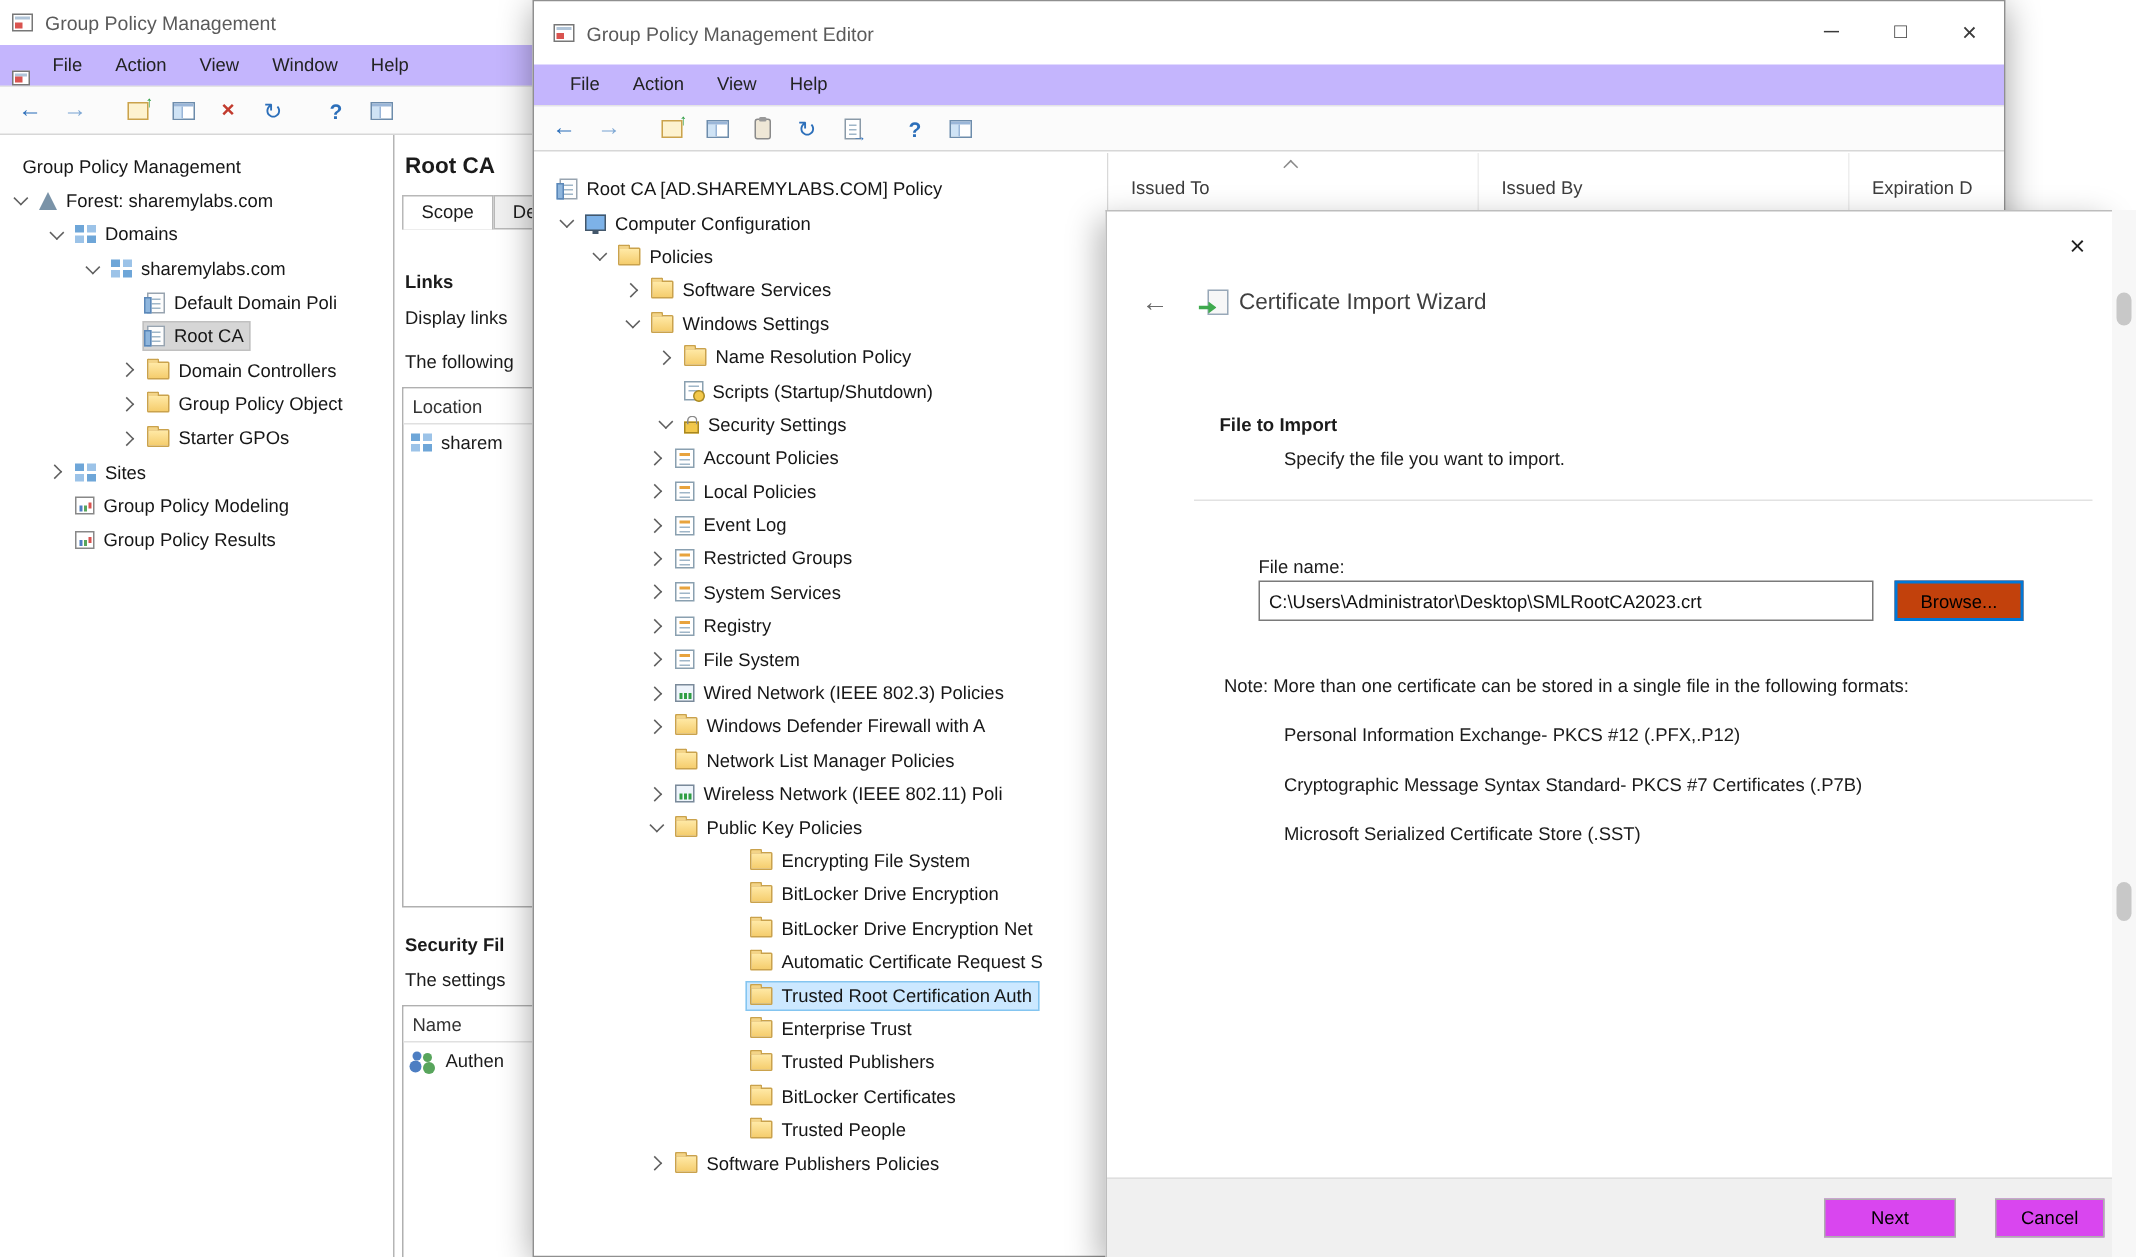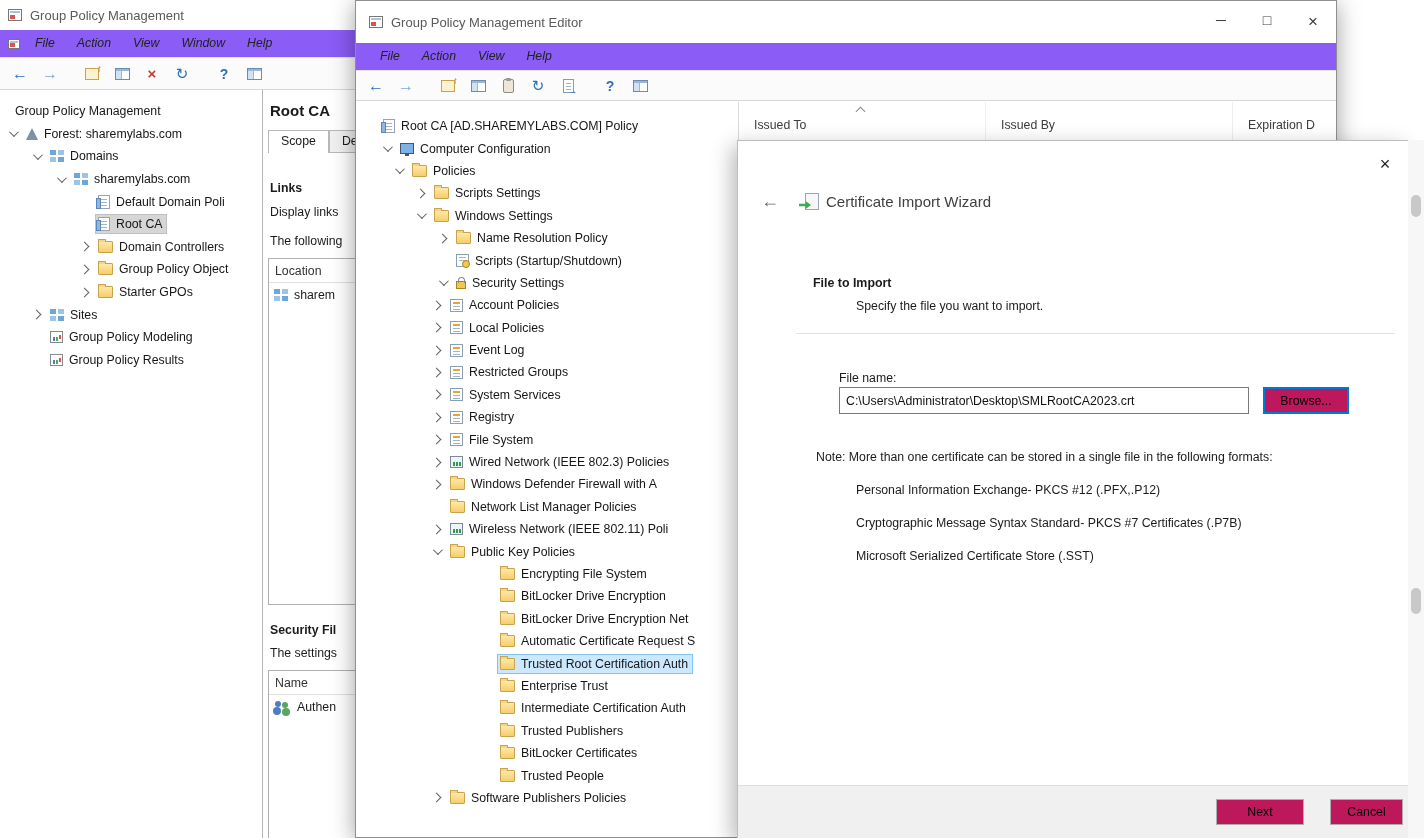--- a/index.html
+++ b/index.html
@@ -3,21 +3,21 @@
 <meta charset="utf-8">
 <style>
   * { box-sizing: border-box; margin: 0; padding: 0; }
   html,body { width:1424px; height:838px; }
   body { font-family:"Liberation Sans", sans-serif; font-size:12.3px; color:#1b1b1b; background:#fff; overflow:hidden; }
   #app { position:relative; width:1424px; height:838px; background:#fff; overflow:hidden; }
 
   
   .titlebar { display:flex; align-items:center; background:#fff; }
   .titlebar .title { color:#5a5a5a; font-size:13px; margin-left:8px; white-space:nowrap; }
-  .menubar { display:flex; align-items:center; background:#8b5cf6; border-bottom:1px solid #e4e4e4;font-style:italic; }
+  .menubar { display:flex; align-items:flex-end; background:#c4b5fd; border-bottom:1px solid #e4e4e4; }
   .menu-item { padding:0 11px; line-height:27px; color:#222; cursor:default; }
   .toolbar { display:flex; align-items:center; gap:6px; background:#fbfbfb; border-bottom:1px solid #d7d7d7; padding-left:8px; }
   .tb { height:22px; min-width:24px; display:flex; align-items:center; justify-content:center; }
   .tbsep { width:6px; }
   .g-arrow { font-weight:700; font-size:16px; color:#2c6fba; }
   .g-arrow.fwd { color:#7fa8d4; }
   .g-x { font-weight:700; font-size:15px; color:#c23b2e; }
   .g-refresh { font-size:15px; color:#2c6fba; }
   .g-help { font-weight:700; font-size:14px; color:#2c6fba; }
   .winctl { display:flex; margin-left:auto; }
@@ -45,21 +45,21 @@
   .etree .trow { height:22.4px; }
   .ltree .trow { height:22.6px; }
   .chev { flex:none; width:7px; height:7px; margin:0 7px 0 3px; border-right:1.4px solid #5f5f5f; border-bottom:1.4px solid #5f5f5f; transform:rotate(-45deg); }
   .chev.cho { transform:rotate(45deg) translateY(-2px); }
   .chev.chn { visibility:hidden; }
   .hl { display:flex; align-items:center; gap:6px; padding:2px 4px 2px 2px; border:1px solid transparent; }
   .hl.selb { background:#cce8ff; border-color:#84c5f0; }
   .hl.selg { background:#d6d6d6; border-color:#c0c0c0; }
   .tic { flex:none; }
   .tlab { font-size:12.3px; color:#161616; }
-  .etree .L0{padding-left:24px}.etree .L1{padding-left:36px}.etree .L2{padding-left:58px}.etree .L3{padding-left:80px}.etree .L4{padding-left:74px}.etree .L5{padding-left:124px}
+  .etree .L0{padding-left:14px}.etree .L1{padding-left:36px}.etree .L2{padding-left:58px}.etree .L3{padding-left:80px}.etree .L4{padding-left:74px}.etree .L5{padding-left:124px}
   .ltree .L0{padding-left:6px}.ltree .L1{padding-left:30px}.ltree .L2{padding-left:54px}.ltree .L3{padding-left:78px}
 
   
   .ic-folder { width:15px; height:12px; background:linear-gradient(#ffe9a6,#f5cd6d); border:1px solid #caa24c; border-radius:1px; position:relative; }
   .ic-folder::before { content:""; position:absolute; top:-3px; left:-1px; width:6px; height:2px; background:#f3d488; border:1px solid #caa24c; border-bottom:none; border-radius:1px 1px 0 0; }
   .ic-gpo { width:12px; height:14px; background:#fdfdfd; border:1px solid #98a4b0; position:relative; }
   .ic-gpo::before { content:""; position:absolute; left:2px; right:2px; top:3px; border-top:1px solid #9fb6c8; box-shadow:0 3px 0 #9fb6c8, 0 6px 0 #9fb6c8; }
   .ic-gpo::after { content:""; position:absolute; left:-3px; top:2px; width:3px; height:9px; background:#8fb6dd; border:1px solid #5b87b8; }
   .ic-domain { width:14px; height:12px; flex:none;
     background:
@@ -127,27 +127,27 @@
   .wback { font-size:18px; color:#6a6a6a; margin-right:12px; }
   .wizicon { position:relative; width:19px; height:17px; }
   .wizicon::before { content:""; position:absolute; left:6px; top:0; width:12px; height:15px; background:#f7f7f7; border:1px solid #98a8b8; }
   .wizicon::after { content:""; position:absolute; left:0; bottom:1px; width:12px; height:8px; background:#3faa4e; clip-path:polygon(0 35%,55% 35%,55% 0,100% 50%,55% 100%,55% 65%,0 65%); }
   .wtitle { font-size:15px; color:#404040; }
   .wh1 { position:absolute; left:75px; top:135px; font-weight:700; font-size:12.4px; }
   .wsub { position:absolute; left:118px; top:158px; }
   .whr { position:absolute; left:58px; right:13px; top:192px; border-top:1px solid #e2e2e2; }
   .wfl { position:absolute; left:101px; top:230px; }
   .winput { position:absolute; left:101px; top:246px; width:410px; height:27px; border:1px solid #7a7a7a; padding:0 6px; font:12.3px "Liberation Sans",sans-serif; color:#111; background:#fff; }
-  .wbrowse { position:absolute; left:525px; top:246px; width:86px; height:27px; background:#be185d; border:2px solid #0078d7; font:12.3px "Liberation Sans",sans-serif; }
+  .wbrowse { position:absolute; left:525px; top:246px; width:86px; height:27px; background:#c2410c; border:2px solid #0078d7; font:12.3px "Liberation Sans",sans-serif; }
   .wnote { position:absolute; left:78px; top:309px; white-space:nowrap; }
   .wfmt1 { position:absolute; left:118px; top:342px; }
   .wfmt2 { position:absolute; left:118px; top:375px; }
   .wfmt3 { position:absolute; left:118px; top:408px; }
   .wfoot { position:absolute; left:0; right:0; bottom:0; height:53px; background:#f0f0f0; border-top:1px solid #dfdfdf; }
-  .wbtn { position:absolute; top:13px; height:26px; background:#be185d; border:1px solid #adadad; font:12.3px "Liberation Sans",sans-serif; }
+  .wbtn { position:absolute; top:13px; height:26px; background:#d946ef; border:1px solid #adadad; font:12.3px "Liberation Sans",sans-serif; }
   .wnext { left:478px; width:88px; }
   .wcancel { left:592px; width:73px; }
 
   
   #edge { position:absolute; left:1408px; top:140px; width:16px; bottom:0; background:#f7f7f7; }
   #edge .thumb { position:absolute; left:3px; width:10px; background:#c8c8c8; border-radius:5px; }
   #edge .t1 { top:55px; height:22px; }
   #edge .t2 { top:448px; height:26px; }
 </style>
 </head>
@@ -403,21 +403,21 @@
           <span class="hl">
             <span class="tic ic-folder"></span>
             <span class="tlab">Policies</span>
           </span>
         </div>
 
         <div class="trow L2">
           <span class="chev chc"></span>
           <span class="hl">
             <span class="tic ic-folder"></span>
-            <span class="tlab">Scripts Settings</span>
+            <span class="tlab">Software Services</span>
           </span>
         </div>
 
         <div class="trow L2">
           <span class="chev cho"></span>
           <span class="hl">
             <span class="tic ic-folder"></span>
             <span class="tlab">Windows Settings</span>
           </span>
         </div>
@@ -584,27 +584,20 @@
         </div>
 
         <div class="trow L5">
           <span class="chev chn"></span>
           <span class="hl">
             <span class="tic ic-folder"></span>
             <span class="tlab">Enterprise Trust</span>
           </span>
         </div>
 
-        <div class="trow L5">
-          <span class="chev chn"></span>
-          <span class="hl">
-            <span class="tic ic-folder"></span>
-            <span class="tlab">Intermediate Certification Auth</span>
-          </span>
-        </div>
 
         <div class="trow L5">
           <span class="chev chn"></span>
           <span class="hl">
             <span class="tic ic-folder"></span>
             <span class="tlab">Trusted Publishers</span>
           </span>
         </div>
 
         <div class="trow L5">

